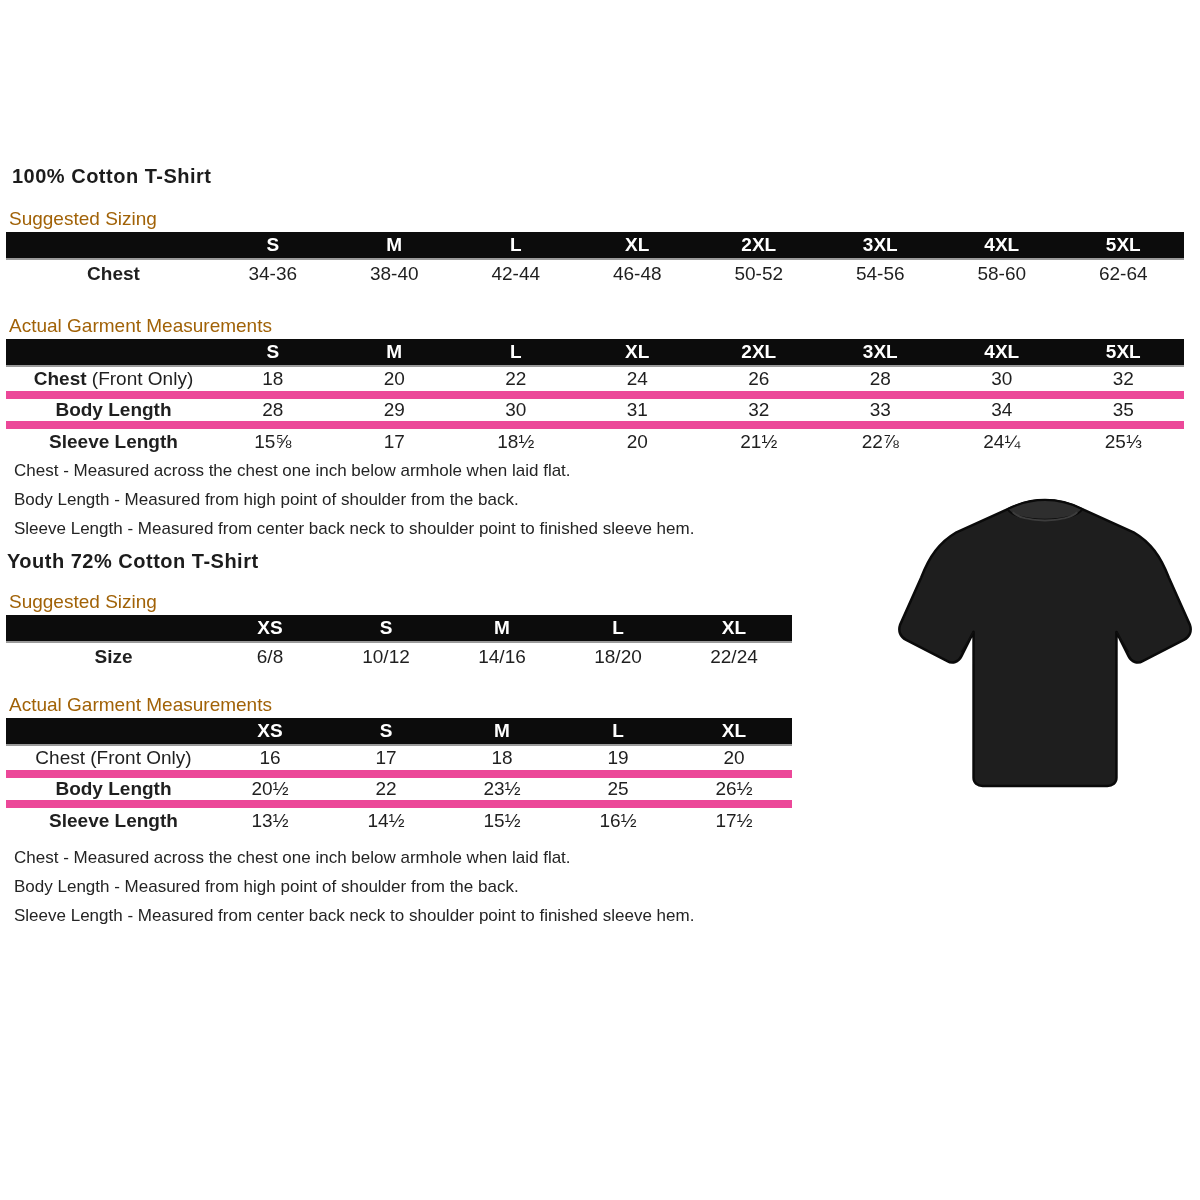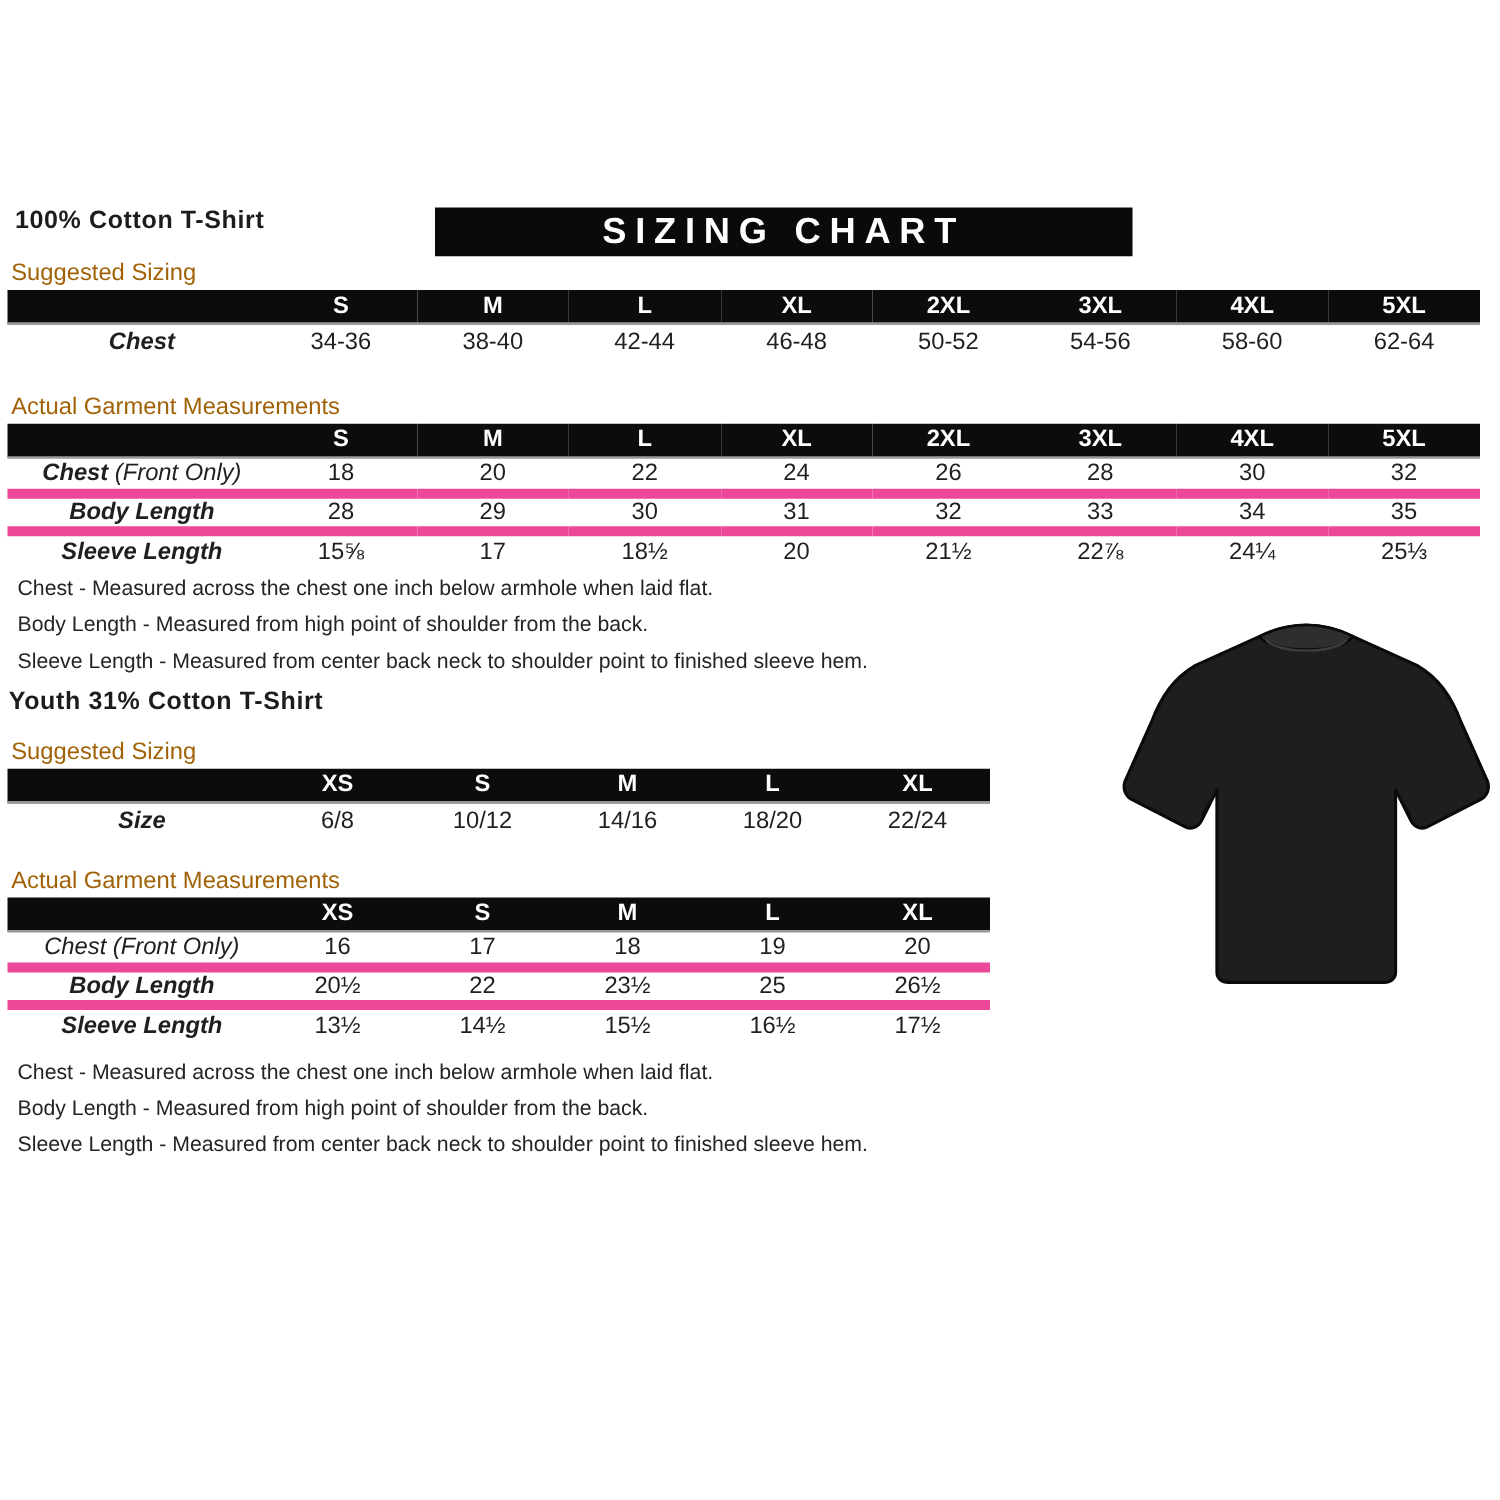--- a/index.html
+++ b/index.html
@@ -57,42 +57,38 @@
     text-align: center;
     padding: 0;
     white-space: nowrap;
   }
   table.size-table tbody tr + tr td {
     border-top: 8px solid #ec4899;
   }
   td.row-label, th.row-label {
     text-align: center;
     padding-left: 9px !important;
-    font-style: italic;
   }
   td.row-label { font-weight: bold; }
   td.row-label .suffix { font-weight: normal; }
   td.row-label.normal-weight { font-weight: normal; }
 
   .notes div {
     font-size: 17px;
     line-height: 29px;
     color: #242424;
     white-space: nowrap;
   }
 </style>
 </head>
 <body>
 
 <div id="canvas">
 
   <h1 class="abs page-title" style="left:12px; top:165px;">100% Cotton T-Shirt</h1>
-  <div class="abs banner" style="left:348px; top:166px; width:558px;">
-    <span>SIZING CHART</span>
-  </div>
 
   <div class="abs section-label" style="left:9px; top:208px;">Suggested Sizing</div>
 
   <table class="abs size-table" style="left:6px; top:232px; width:1178px;">
     <colgroup>
         <col style="width:206px">
         <col>
         <col>
         <col>
         <col>
@@ -192,21 +188,21 @@
       </tr>
     </tbody>
   </table>
 
   <div class="abs notes" style="left:14px; top:456px;">
     <div>Chest - Measured across the chest one inch below armhole when laid flat.</div>
     <div>Body Length - Measured from high point of shoulder from the back.</div>
     <div>Sleeve Length - Measured from center back neck to shoulder point to finished sleeve hem.</div>
   </div>
 
-  <h2 class="abs page-title" style="left:7px; top:550px;">Youth 31% Cotton T-Shirt</h2>
+  <h2 class="abs page-title" style="left:7px; top:550px;">Youth 72% Cotton T-Shirt</h2>
 
   <div class="abs section-label" style="left:9px; top:591px;">Suggested Sizing</div>
 
   <table class="abs size-table" style="left:6px; top:615px; width:786px;">
     <colgroup>
         <col style="width:206px">
         <col>
         <col>
         <col>
         <col>

